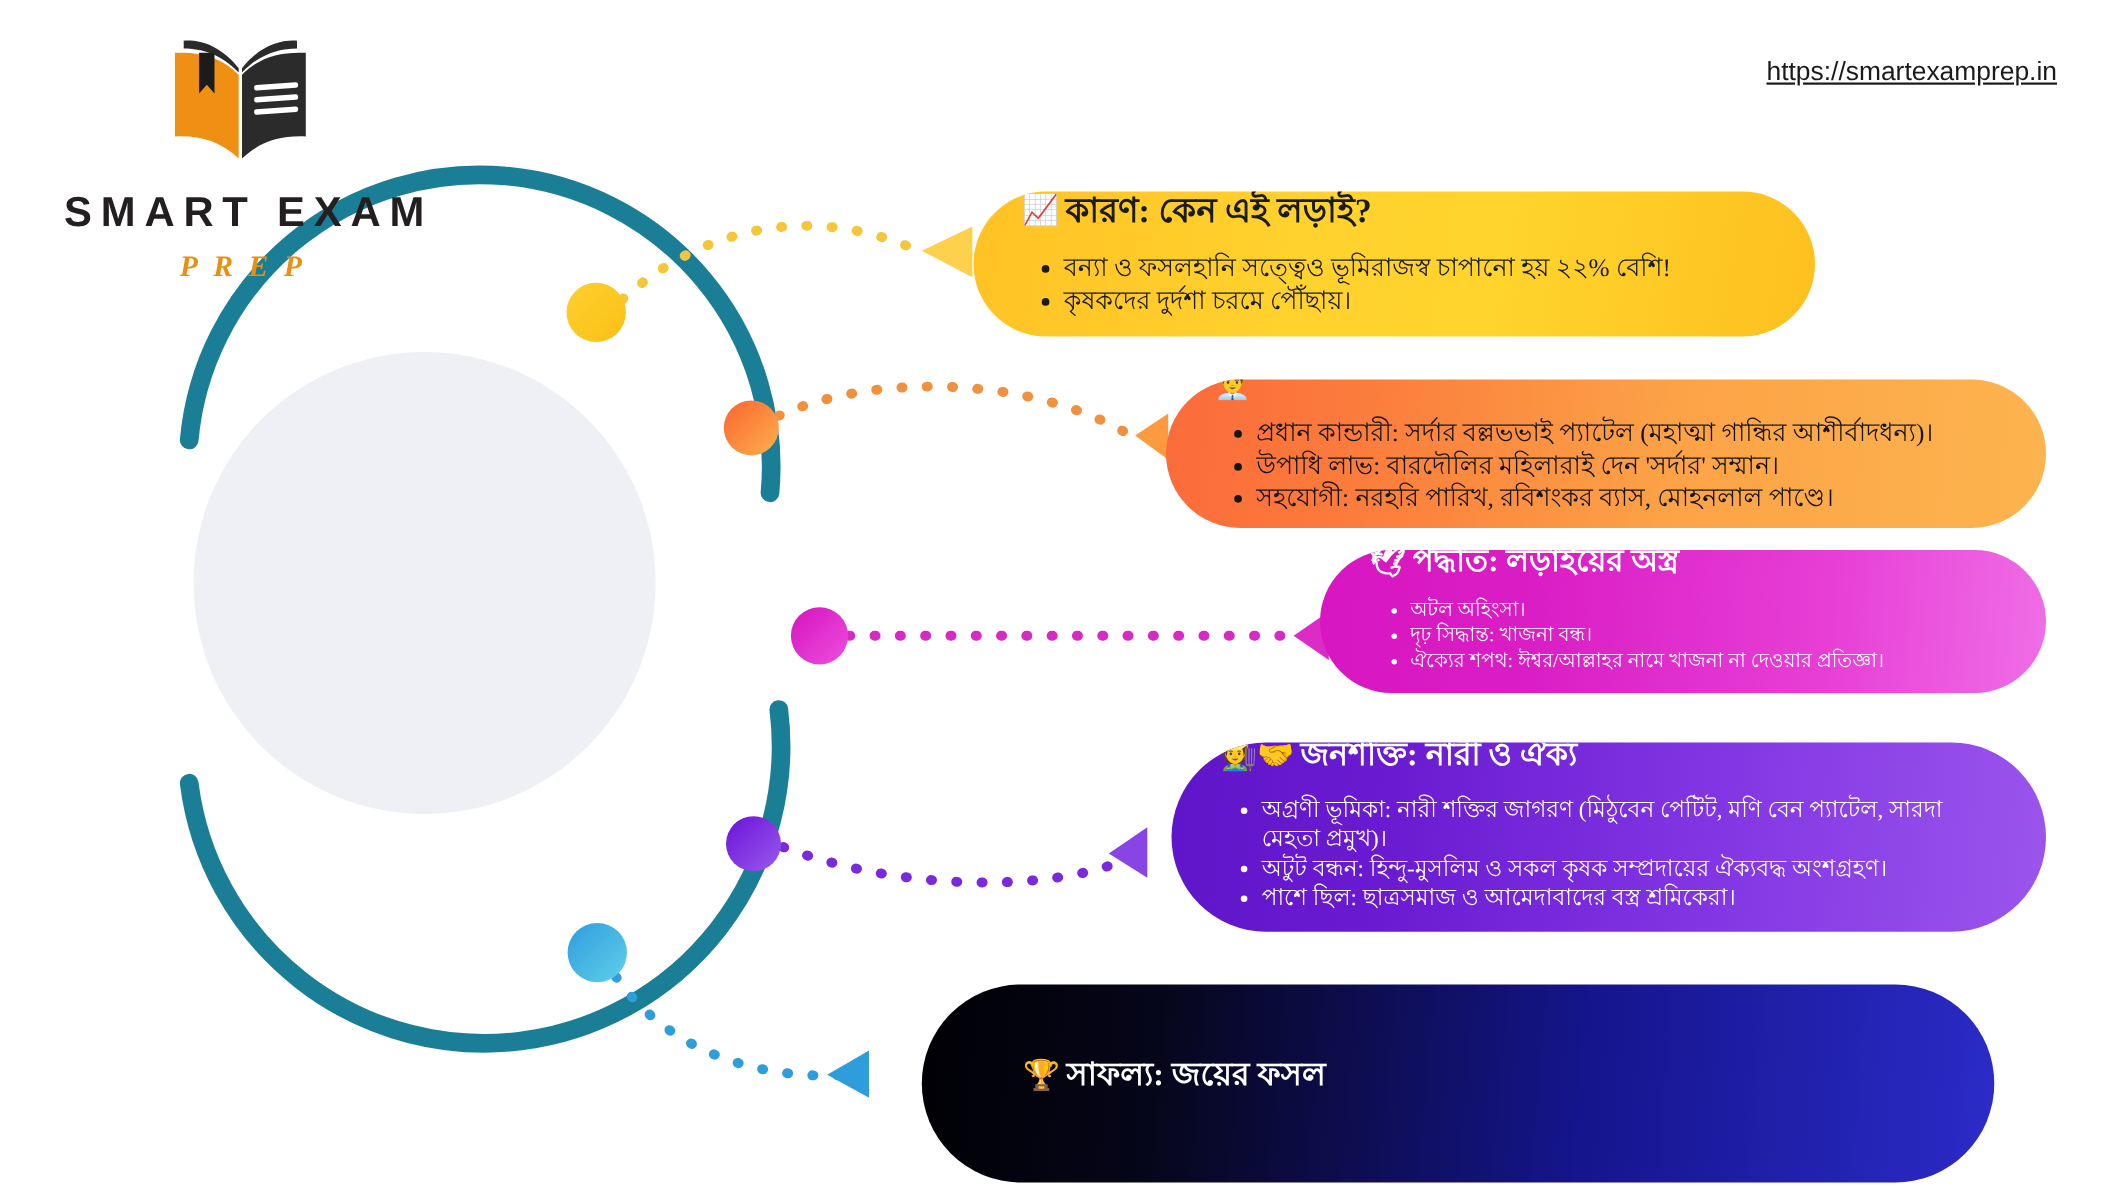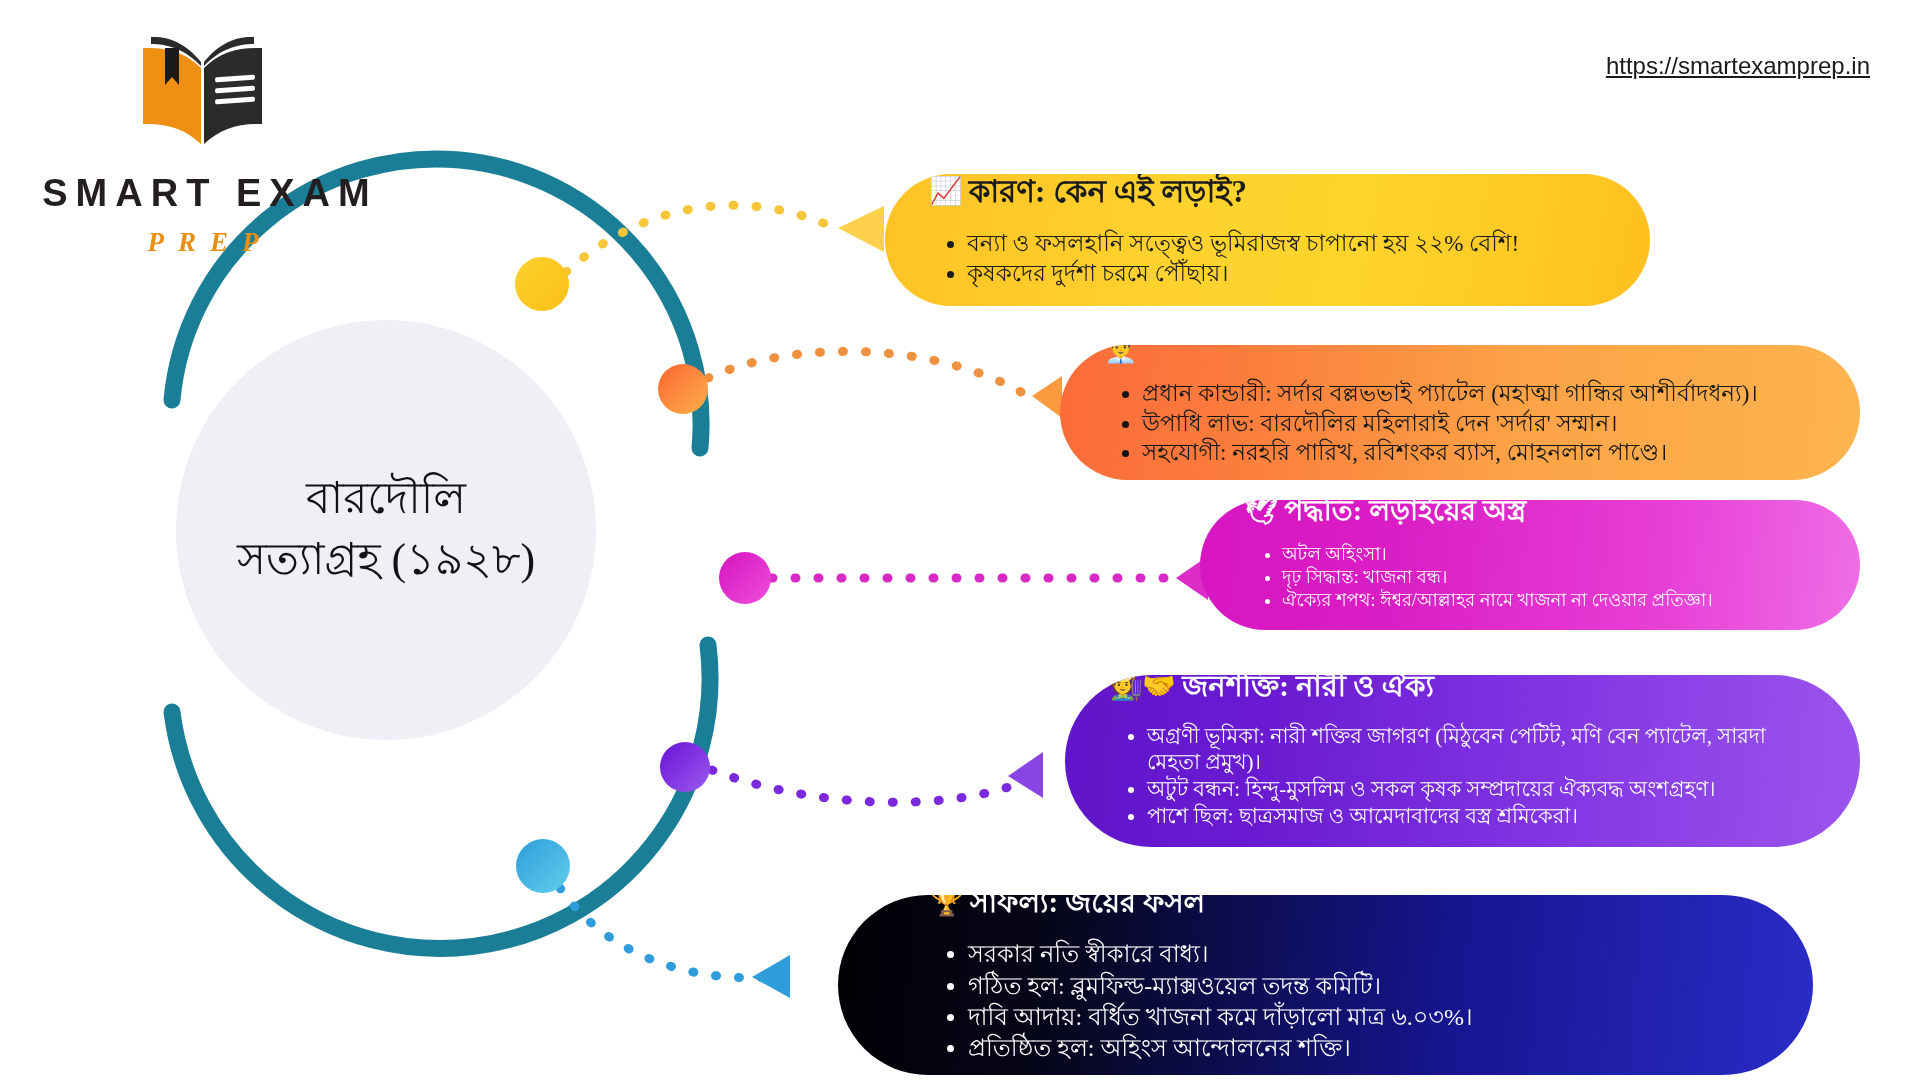--- a/index.html
+++ b/index.html
@@ -7,21 +7,21 @@
   body{
     width:1920px;height:1080px;
     background:#ffffff;
     font-family:"Liberation Sans","DejaVu Sans",sans-serif;
     overflow:hidden;
     position:relative;
   }
   #stage{position:absolute;inset:0;width:1920px;height:1080px;}
 
   
-  .logo-wrap{position:absolute;left:20px;top:22px;width:380px;height:250px;}
+  .logo-wrap{position:absolute;left:36px;top:22px;width:380px;height:250px;}
   .logo-book{position:absolute;left:95px;top:10px;width:175px;height:115px;}
   .logo-word{
     position:absolute;left:0;top:150px;width:380px;
     text-align:center;
     font-size:38px;letter-spacing:8px;font-weight:700;color:#231f20;
     font-family:"Liberation Sans","DejaVu Sans",sans-serif;
   }
   .logo-prep{
     position:absolute;left:0;top:205px;width:380px;
     text-align:center;
@@ -194,24 +194,20 @@
       <rect x="100" y="55" width="40" height="5" rx="2" fill="#ffffff" transform="rotate(-4 120 57)"></rect>
       <rect x="100" y="66" width="40" height="5" rx="2" fill="#ffffff" transform="rotate(-4 120 68)"></rect>
     </svg>
     <div class="logo-word">SMART EXAM</div>
     <div class="logo-prep">PREP</div>
   </div>
 
   <a class="site-url" href="#">https://smartexamprep.in</a>
 
   <div class="center-circle"></div>
-  <div class="center-title">
-    <span>বারদৌলি</span>
-    <span>সত্যাগ্রহ (১৯২৮)</span>
-  </div>
 
   <div class="card" id="card-cause">
     <div class="c-title">
       <span class="t-icon">📈</span>
       <span>কারণ: কেন এই লড়াই?</span>
     </div>
     <ul>
       <li>বন্যা ও ফসলহানি সত্ত্বেও ভূমিরাজস্ব চাপানো হয় ২২% বেশি!</li>
       <li>কৃষকদের দুর্দশা চরমে পৌঁছায়।</li>
     </ul>
@@ -250,21 +246,15 @@
       <li>অটুট বন্ধন: হিন্দু-মুসলিম ও সকল কৃষক সম্প্রদায়ের ঐক্যবদ্ধ অংশগ্রহণ।</li>
       <li>পাশে ছিল: ছাত্রসমাজ ও আমেদাবাদের বস্ত্র শ্রমিকেরা।</li>
     </ul>
   </div>
 
   <div class="card" id="card-success">
     <div class="c-title">
       <span class="t-icon">🏆</span>
       <span>সাফল্য: জয়ের ফসল</span>
     </div>
-    <ul>
-      <li>সরকার নতি স্বীকারে বাধ্য।</li>
-      <li>গঠিত হল: ব্লুমফিল্ড-ম্যাক্সওয়েল তদন্ত কমিটি।</li>
-      <li>দাবি আদায়: বর্ধিত খাজনা কমে দাঁড়ালো মাত্র ৬.০৩%।</li>
-      <li>প্রতিষ্ঠিত হল: অহিংস আন্দোলনের শক্তি।</li>
-    </ul>
   </div>
 
 </div>
 
 </body></html>

